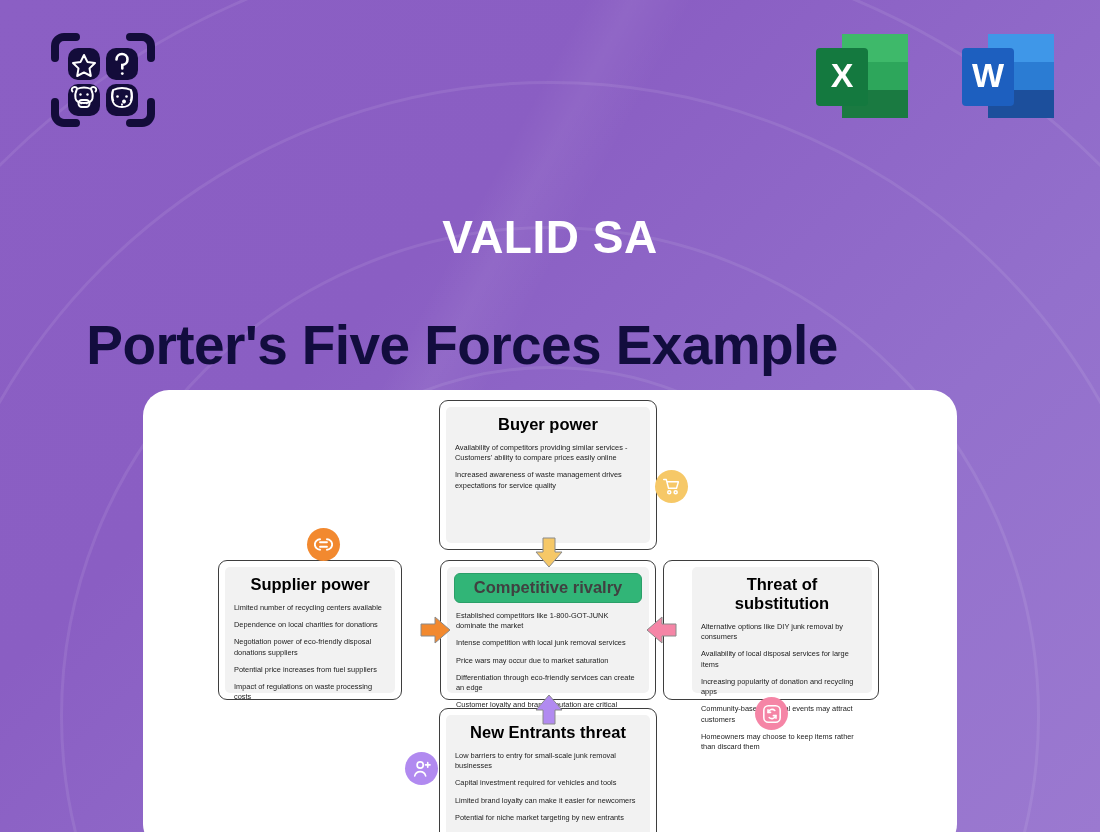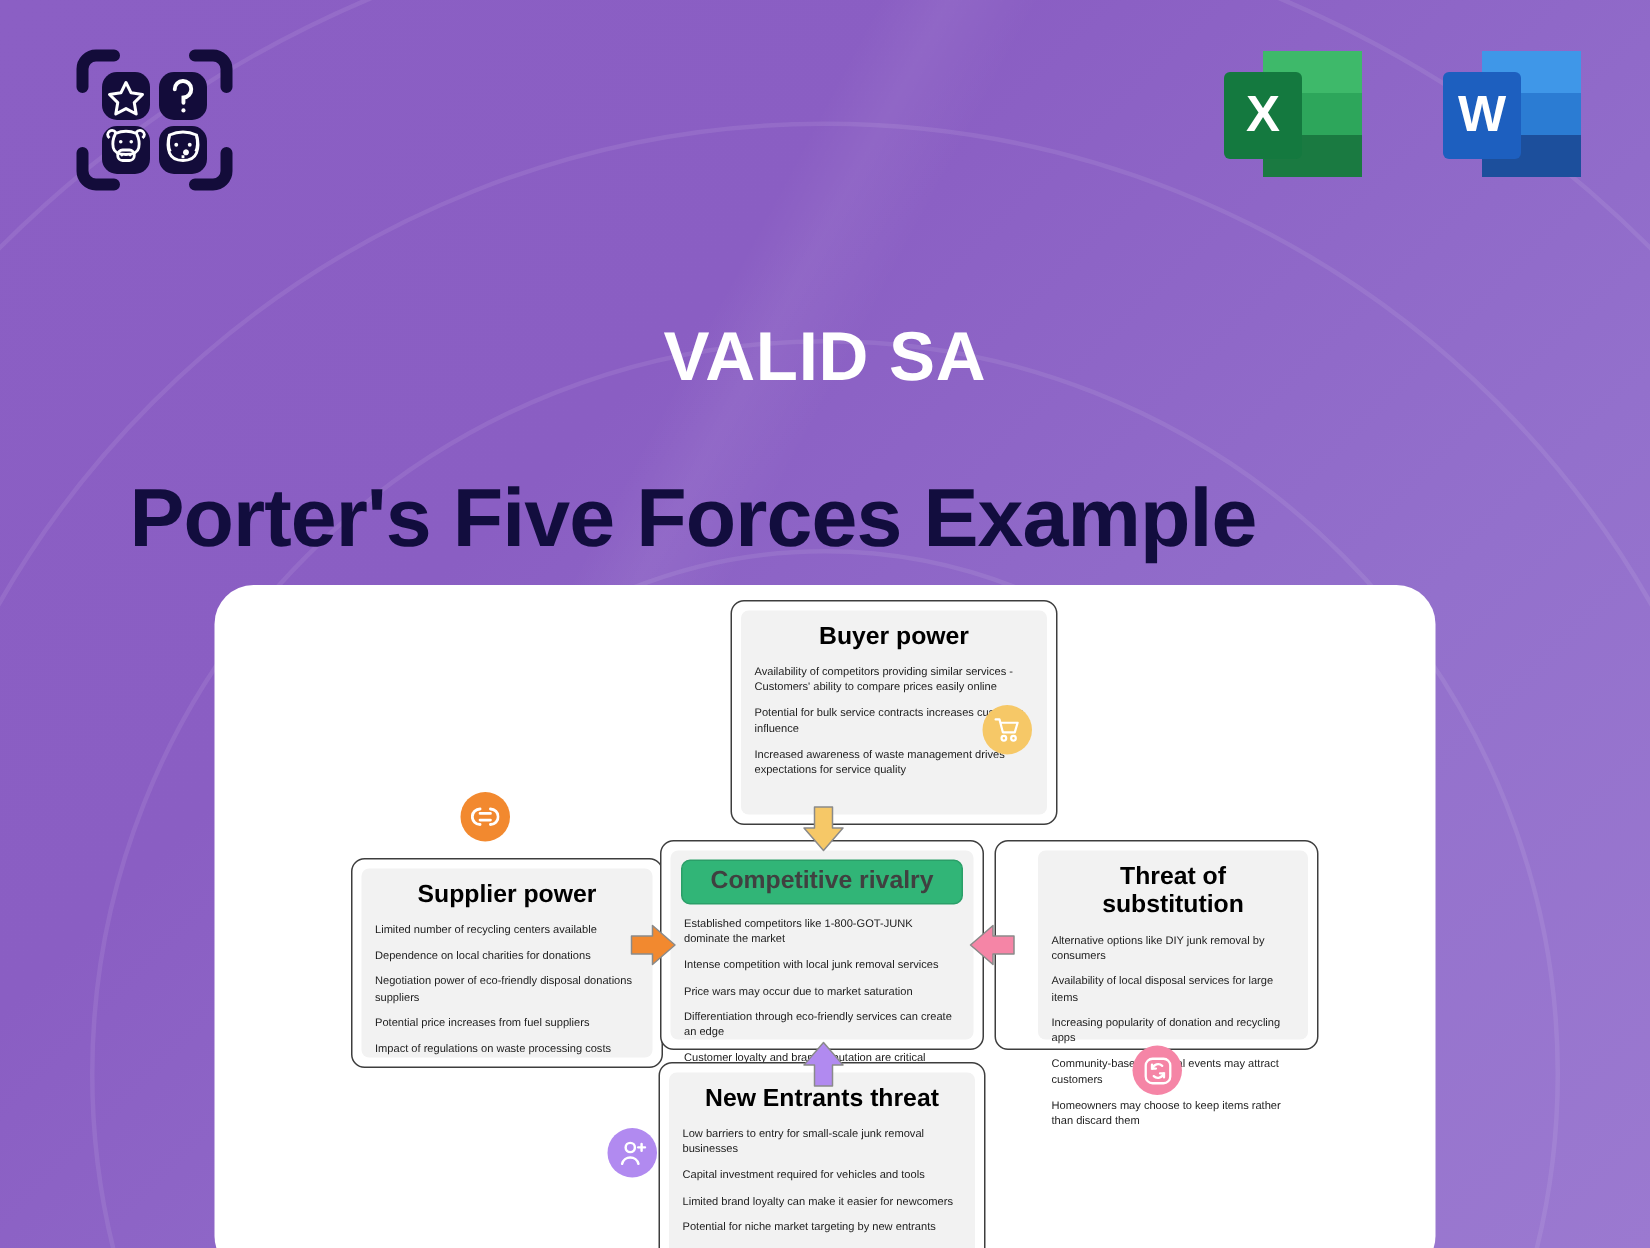--- a/index.html
+++ b/index.html
@@ -107,22 +107,22 @@
   .force-list li {
     font-size: 7.4px;
     line-height: 1.38;
     color: #1b1b1b;
     margin-bottom: 7px;
     font-family: "Liberation Sans", sans-serif;
   }
   .force-list li:last-child { margin-bottom: 0; }
 
   
-  #box-buyer      { left: 296px; top: 10px;  width: 218px; height: 150px; margin-left: 48px; }
-  #box-supplier   { left:  75px; top: 182px; width: 208px; height: 140px; margin-left: 16px; }
+  #box-buyer      { left: 296px; top: 10px;  width: 218px; height: 150px; }
+  #box-supplier   { left:  75px; top: 170px; width: 184px; height: 140px; }
   #box-rivalry    { left: 297px; top: 170px; width: 216px; height: 140px; }
   #box-substitute { left: 520px; top: 170px; width: 216px; height: 140px; padding-left: 28px; }
   #box-entrants   { left: 296px; top: 318px; width: 218px; height: 142px; }
 
   
   .arrow { position: absolute; }
 
   
   .badge {
     position: absolute;
@@ -225,21 +225,20 @@
         <line x1="289" y1="240" x2="299" y2="240" stroke="#9a9a9a" stroke-width="1"></line>
         <line x1="511" y1="240" x2="522" y2="240" stroke="#9a9a9a" stroke-width="1"></line>
         <line x1="405" y1="308" x2="405" y2="320" stroke="#9a9a9a" stroke-width="1"></line>
       </svg>
 
       <div class="force-box" id="box-buyer">
         <div class="force-inner">
           <div class="force-title">Buyer power</div>
           <ul class="force-list">
             <li>Availability of competitors providing similar services  - Customers' ability to compare prices easily online</li>
-            <li>Potential for bulk service contracts increases customer influence</li>
             <li>Increased awareness of waste management drives expectations for service quality</li>
           </ul>
         </div>
       </div>
 
       <div class="force-box" id="box-supplier">
         <div class="force-inner">
           <div class="force-title">Supplier power</div>
           <ul class="force-list">
             <li>Limited number of recycling centers available</li>

